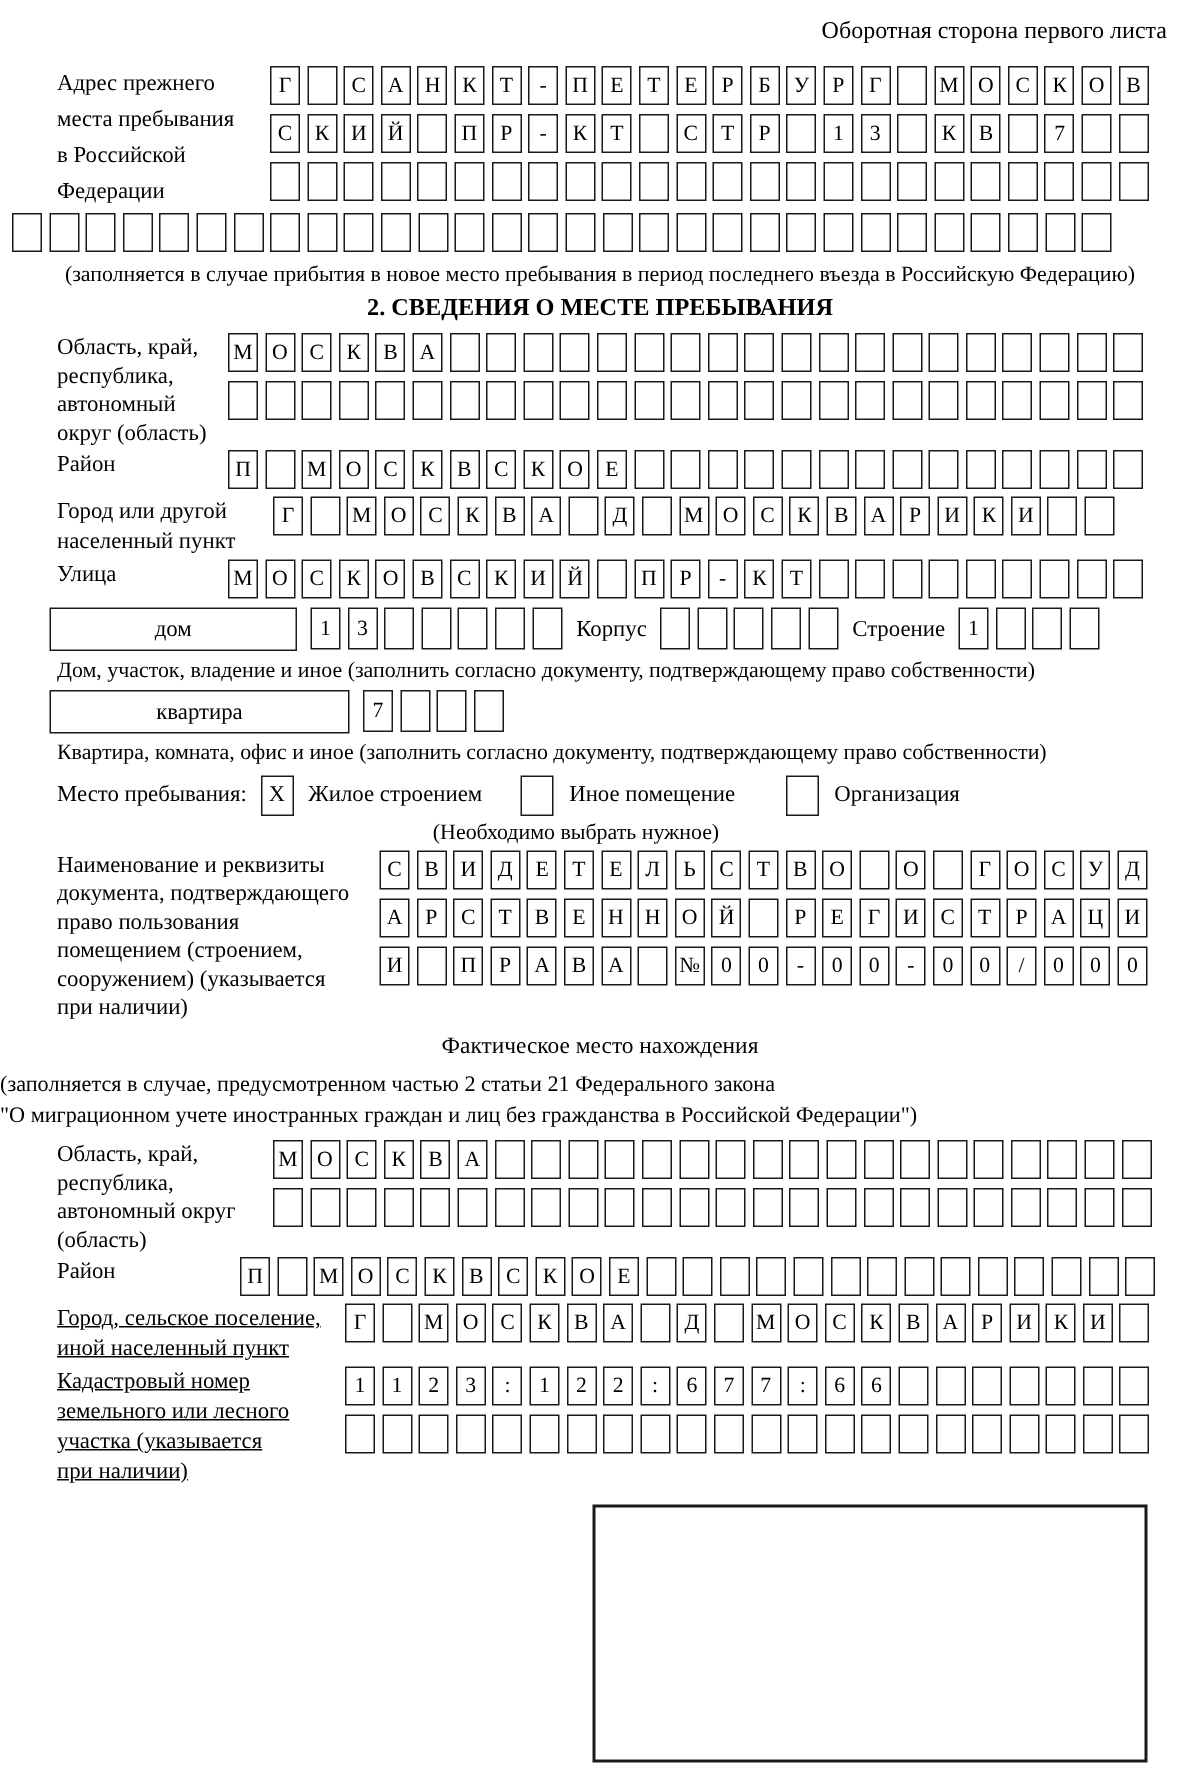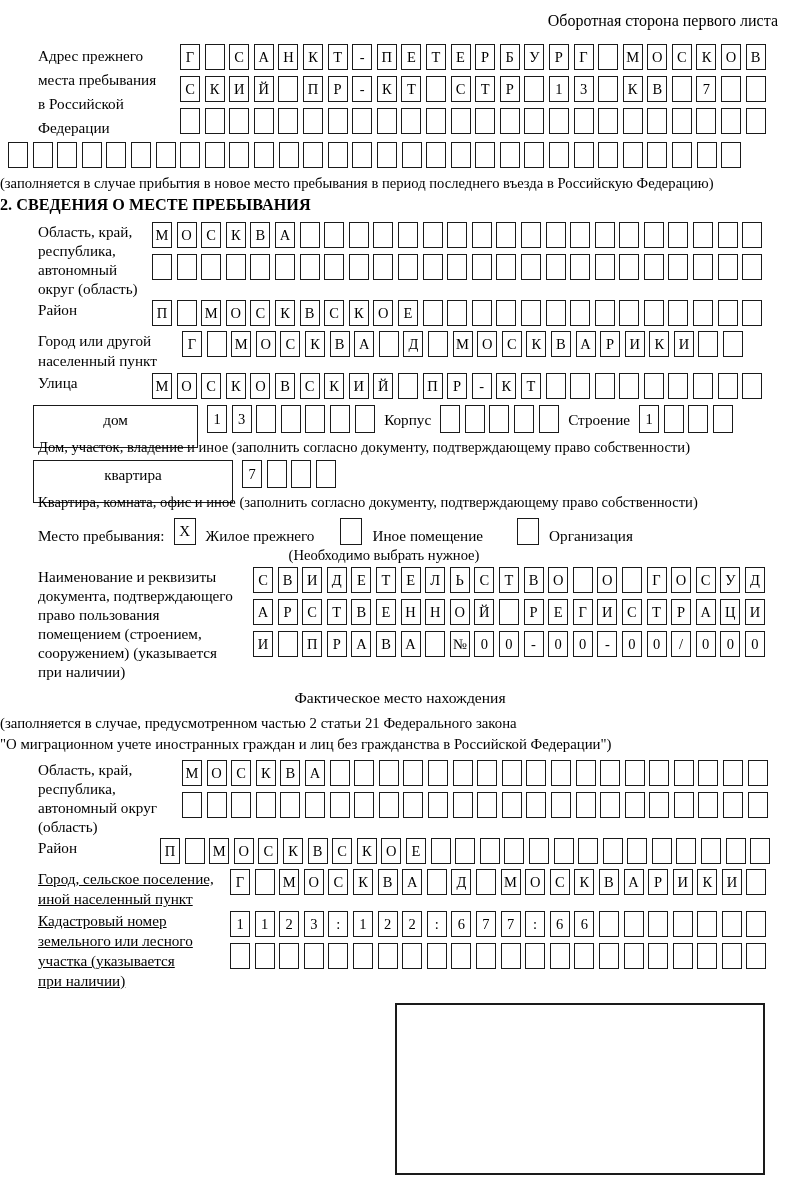--- a/index.html
+++ b/index.html
@@ -27,39 +27,39 @@
   .rows{display:flex;flex-direction:column;align-items:flex-end;}
   .boxrow{white-space:nowrap;height:29px;}
   .rows .boxrow{margin-bottom:3px;}
   .cell{display:inline-block;box-sizing:border-box;width:20px;height:26px;
     border:1.5px solid #1a1a1a;margin-right:4.6px;text-align:center;
     line-height:24px;font-size:14.5px;vertical-align:top;background:#fff;}
   .cell.tall{height:28px;line-height:26px;}
   .fullrow{margin-left:8px;margin-top:1px;}
 
   .caption{font-size:14.6px;line-height:18px;}
-  .caption.center{text-align:left;margin-top:3px;}
+  .caption.center{text-align:center;margin-top:3px;}
   .caption.left{margin-left:38px;margin-top:2px;margin-bottom:4px;}
   .choosenote{width:680px;text-align:center;margin-top:1px;margin-bottom:3px;padding-left:44px;}
 
-  .section-title{font-size:16.2px;font-weight:bold;text-align:left;
+  .section-title{font-size:16.2px;font-weight:bold;text-align:center;
     margin:4px 0 7px 0;}
   .sub-title{font-size:15.6px;font-weight:normal;text-align:center;margin:8px 0 6px 0;}
   .lawnote{font-size:14.8px;line-height:21px;}
   .lawnote.first{margin-top:2px;}
   .lawnote.last{margin-bottom:5px;}
 
   .hrow{display:flex;align-items:flex-start;margin-left:33px;margin-top:3px;height:31px;}
-  .widebox{box-sizing:border-box;border:1.6px solid #1a1a1a;height:43px;
+  .widebox{box-sizing:border-box;border:1.6px solid #1a1a1a;height:29px;
     line-height:27px;text-align:center;font-size:15.2px;background:#fff;}
   .wb-dom{width:165px;margin-right:9px;}
   .wb-kv{width:200px;margin-right:9px;}
   .inline-label{font-size:15.2px;line-height:29px;padding:0 9px 0 5px;}
 
-  .stayrow{display:flex;align-items:flex-end;margin-left:38px;margin-top:4px;height:30px;}
+  .stayrow{display:flex;align-items:center;margin-left:38px;margin-top:4px;height:30px;}
   .staylabel{font-size:15.2px;margin-right:9px;}
   .stayopt{font-size:15.2px;}
   .checkbox{display:inline-block;box-sizing:border-box;width:22px;height:27px;
     border:1.6px solid #1a1a1a;text-align:center;line-height:25px;
     font-size:15px;margin-right:10px;flex:0 0 auto;}
   .gap26{margin-left:26px;}
   .gap34{margin-left:34px;}
 
   .stampbox{box-sizing:border-box;margin-left:395px;margin-top:12px;
     width:370px;height:172px;border:2px solid #1a1a1a;background:#fff;}
@@ -126,21 +126,21 @@
 
   <div class="hrow">
     <div class="widebox wb-kv">квартира</div>
     <div class="boxrow"><span class="cell tall">7</span><span class="cell tall"></span><span class="cell tall"></span><span class="cell tall"></span></div>
   </div>
   <div class="caption left">Квартира, комната, офис и иное (заполнить согласно документу, подтверждающему право собственности)</div>
 
   <div class="stayrow">
     <span class="staylabel">Место пребывания:</span>
     <span class="checkbox">X</span>
-    <span class="stayopt">Жилое прежнего</span>
+    <span class="stayopt">Жилое строением</span>
     <span class="checkbox gap26"></span>
     <span class="stayopt">Иное помещение</span>
     <span class="checkbox gap34"></span>
     <span class="stayopt">Организация</span>
   </div>
   <div class="caption choosenote">(Необходимо выбрать нужное)</div>
 
   <div class="field">
     <div class="label w215">Наименование и реквизиты
 документа, подтверждающего

